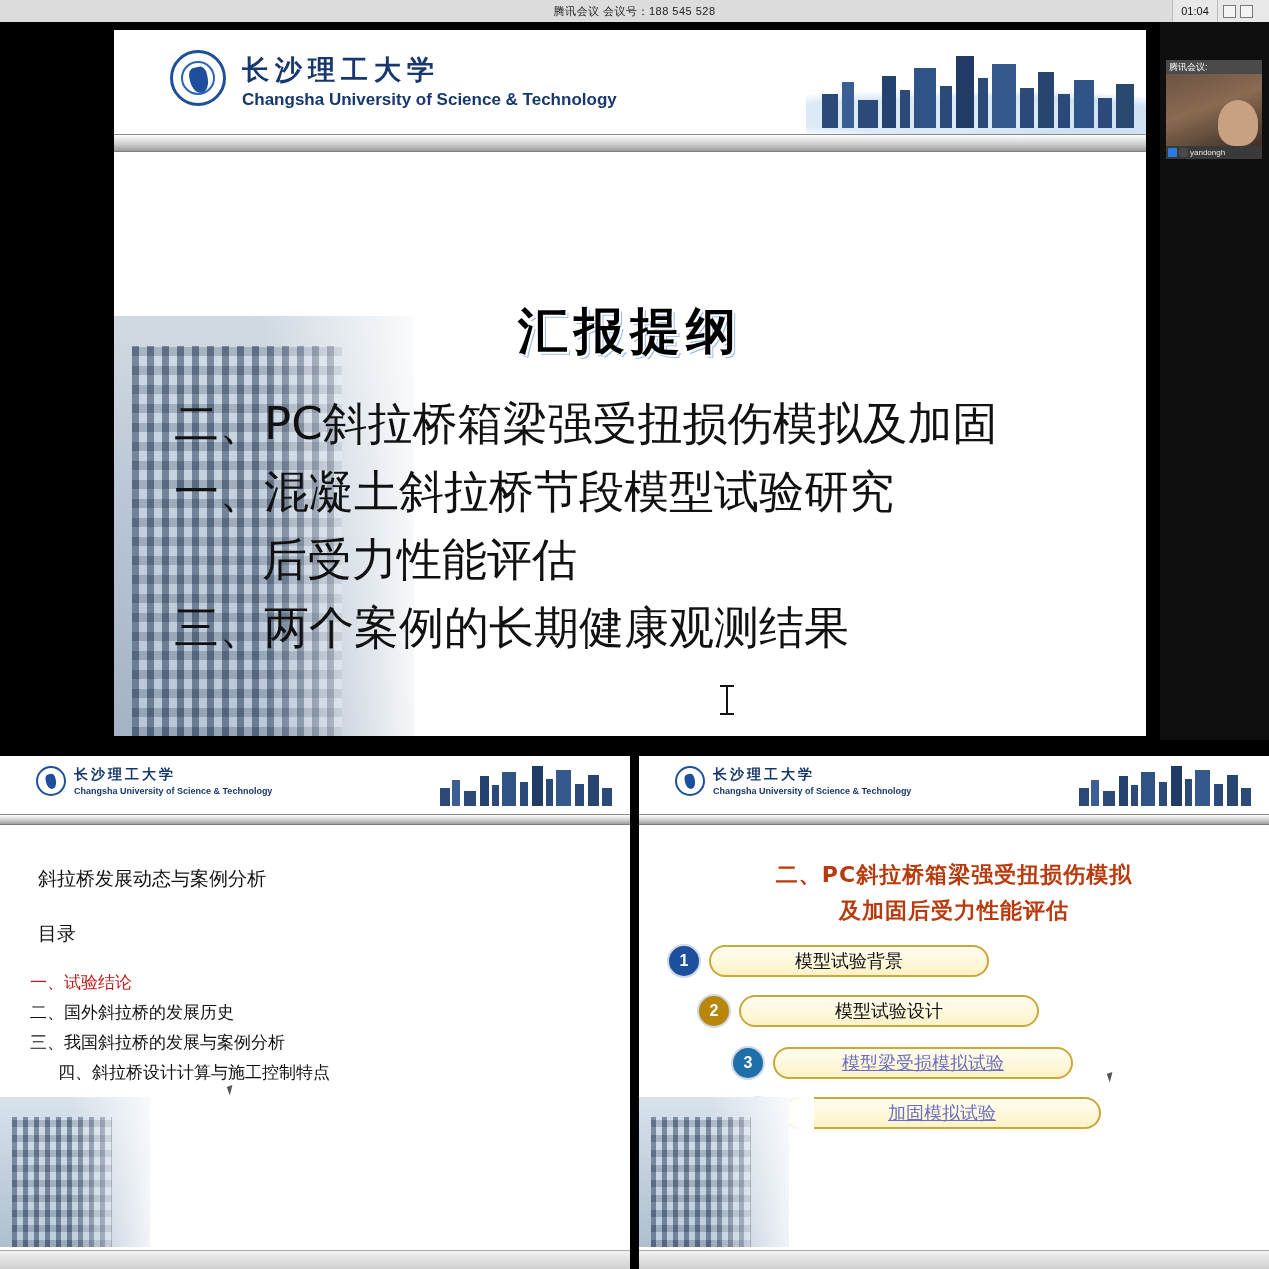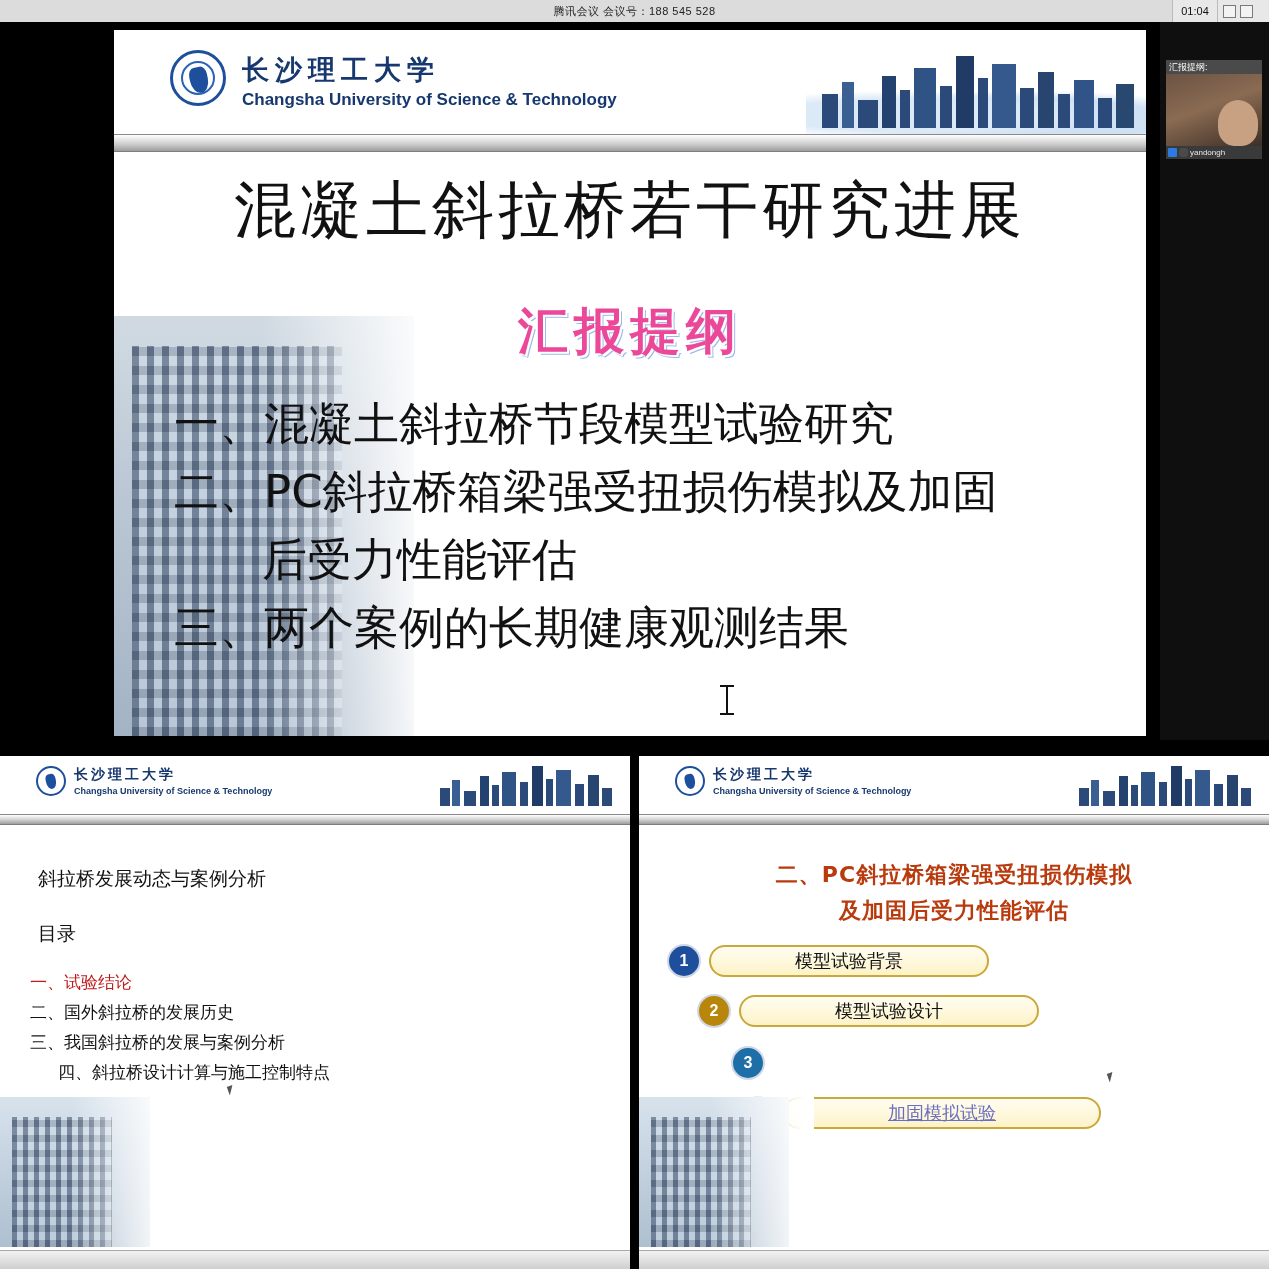--- a/index.html
+++ b/index.html
@@ -102,21 +102,21 @@
     background:linear-gradient(180deg,#ffffff,#cfcfcf 55%,#9d9d9d);
     border-top:1px solid #8a8a8a;border-bottom:1px solid #7d7d7d;
   }
   .title-cn{
     position:absolute;left:0;top:138px;width:100%;text-align:center;
     font-size:62px;color:#111;letter-spacing:4px;
     font-family:"DejaVu Sans", sans-serif;
   }
   .subtitle-cn{
     position:absolute;left:0;top:268px;width:100%;text-align:center;
-    font-size:50px;font-weight:bold;color:#ec4899;letter-spacing:6px;
+    font-size:50px;font-weight:bold;color:#000000;letter-spacing:6px;
     font-family:"DejaVu Sans", sans-serif;
     text-shadow:2px 2px 0 #ffffff, 3px 3px 0 #9bb8ef;
   }
   .outline{
     position:absolute;left:60px;top:360px;width:920px;color:#111;
     font-family:"DejaVu Sans", sans-serif;font-size:45px;line-height:68px;
   }
   .outline .li{white-space:nowrap;}
   .outline .li2{padding-left:88px;}
   .caret{
@@ -281,36 +281,35 @@
         <i style="left:204px;width:14px;height:40px;"></i>
         <i style="left:222px;width:16px;height:56px;background:#27456f;"></i>
         <i style="left:242px;width:12px;height:34px;"></i>
         <i style="left:258px;width:20px;height:48px;background:#305488;"></i>
         <i style="left:282px;width:14px;height:30px;"></i>
         <i style="left:300px;width:18px;height:44px;background:#29486f;"></i>
       </div>
     </div>
     <div class="hr-band"></div>
 
-    <div class="title-cn">混凝土斜拉桥若干研究进展</div>
     <div class="subtitle-cn">汇报提纲</div>
 
     <div class="outline">
+      <div class="li">二、PC斜拉桥箱梁强受扭损伤模拟及加固</div>
       <div class="li">一、混凝土斜拉桥节段模型试验研究</div>
-      <div class="li">二、PC斜拉桥箱梁强受扭损伤模拟及加固</div>
       <div class="li li2">后受力性能评估</div>
       <div class="li">三、两个案例的长期健康观测结果</div>
     </div>
 
     <div class="caret"></div>
   </div>
 </div>
 
 <div id="video-panel">
-  <div class="vp-label">汇报提纲:</div>
+  <div class="vp-label">腾讯会议:</div>
   <div class="vp-thumb">
     <div class="blob"></div>
   </div>
   <div class="vp-name">
     <span class="mini-ico"></span>
     <span class="mini-ico mic"></span>
     <span>yandongh</span>
   </div>
 </div>
 
@@ -380,20 +379,21 @@
   <div class="step" style="left:28px;top:188px;">
     <div class="num" style="background:#1e4f9c;">1</div>
     <div class="pill" style="width:280px;">模型试验背景</div>
   </div>
   <div class="step" style="left:58px;top:238px;">
     <div class="num" style="background:#b8860b;">2</div>
     <div class="pill" style="width:300px;">模型试验设计</div>
   </div>
   <div class="step" style="left:92px;top:290px;">
     <div class="num" style="background:#1e6fa8;">3</div>
+    <div class="pill link" style="width:300px;">模型梁受损模拟试验</div>
   </div>
   <div class="step" style="left:102px;top:340px;">
     <div class="num" style="background:#c9960f;">4</div>
     <div class="pill link" style="width:318px;">加固模拟试验</div>
   </div>
 
   <div class="t-bldg"></div>
   <div class="t-bldg-fade"></div>
   <div class="t-bottombar"></div>
 </div>

